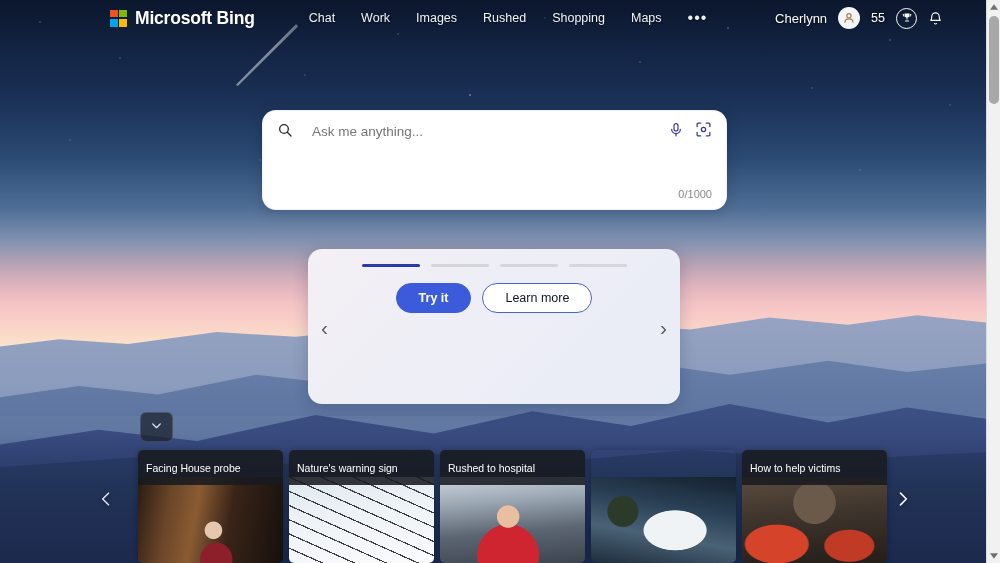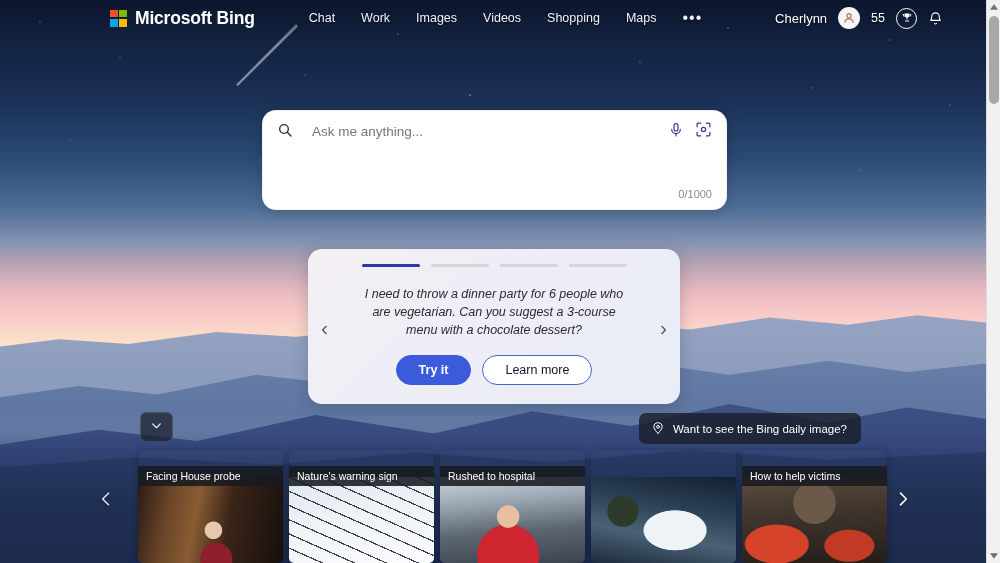--- a/index.html
+++ b/index.html
@@ -213,21 +213,21 @@
   .news-strip {
     position: absolute; left: 138px; top: 450px;
     display: flex; gap: 6px; z-index: 14;
   }
   .news-card {
     width: 145px; height: 113px; border-radius: 5px;
     overflow: hidden; position: relative; cursor: pointer;
     box-shadow: 0 1px 6px rgba(0,0,0,.3);
   }
   .news-title {
-    position: absolute; top: 16px; left: 0; right: 0; height: 20px;
+    position: absolute; top: 0; left: 0; right: 0; height: 35px;
     background: rgba(24,26,32,.88);
     color: #fff; font-size: 10.5px;
     display: flex; align-items: center; padding: 0 8px;
     white-space: nowrap; overflow: hidden; text-overflow: ellipsis; z-index: 2;
   }
   .news-img { position: absolute; inset: 27px 0 0 0; }
 
   
   .img-probe {
     background:
@@ -309,21 +309,21 @@
           <i id="sq2" style="background: rgb(0, 164, 239);"></i>
           <i id="sq3" style="background: rgb(255, 185, 0);"></i>
       </span>
       <span class="brand-name">Microsoft Bing</span>
     </div>
 
     <nav class="nav">
       <a>Chat</a>
       <a>Work</a>
       <a>Images</a>
-      <a>Videos</a>
+      <a>Rushed</a>
       <a>Shopping</a>
       <a>Maps</a>
       <a class="more">•••</a>
     </nav>
 
     <div class="header-right">
       <span class="user-name">Cherlynn</span>
       <span class="avatar">
         <svg width="14" height="14" viewBox="0 0 24 24" fill="none" stroke="#b07a52" stroke-width="2">
           <circle cx="12" cy="8" r="3.6"></circle>
@@ -387,46 +387,36 @@
     <div class="sb-count">0/1000</div>
   </div>
 
   <div class="sugg-card">
     <div class="prog">
       <i class="on"></i>
       <i></i>
       <i></i>
       <i></i>
     </div>
-    <div class="sugg-text">I need to throw a dinner party for 6 people who are vegetarian. Can you suggest a 3-course menu with a chocolate dessert?</div>
     <div class="sugg-btns">
       <div class="btn btn-primary">Try it</div>
       <div class="btn btn-secondary">Learn more</div>
     </div>
     <div class="card-arrow left">‹</div>
     <div class="card-arrow right">›</div>
   </div>
 
   <div class="chev-btn">
     <span>
       <svg width="13" height="13" viewBox="0 0 24 24" fill="none" stroke="#e6ebf4" stroke-width="2.4" stroke-linecap="round" stroke-linejoin="round">
         <path d="M5 9l7 7 7-7"></path>
       </svg>
     </span>
   </div>
 
-  <div class="daily-btn">
-    <span>
-      <svg width="14" height="14" viewBox="0 0 24 24" fill="none" stroke="#fff" stroke-width="1.7" stroke-linecap="round">
-        <path d="M12 21s7-6.2 7-11a7 7 0 1 0-14 0c0 4.8 7 11 7 11z"></path>
-          <circle cx="12" cy="10" r="2.4"></circle>
-      </svg>
-    </span>
-    <span>Want to see the Bing daily image?</span>
-  </div>
 
   <div class="news-strip">
     <div class="news-card">
       <div class="news-title">Facing House probe</div>
       <div class="news-img img-probe"></div>
     </div>
     <div class="news-card">
       <div class="news-title">Nature's warning sign</div>
       <div class="news-img img-nature"></div>
     </div>

